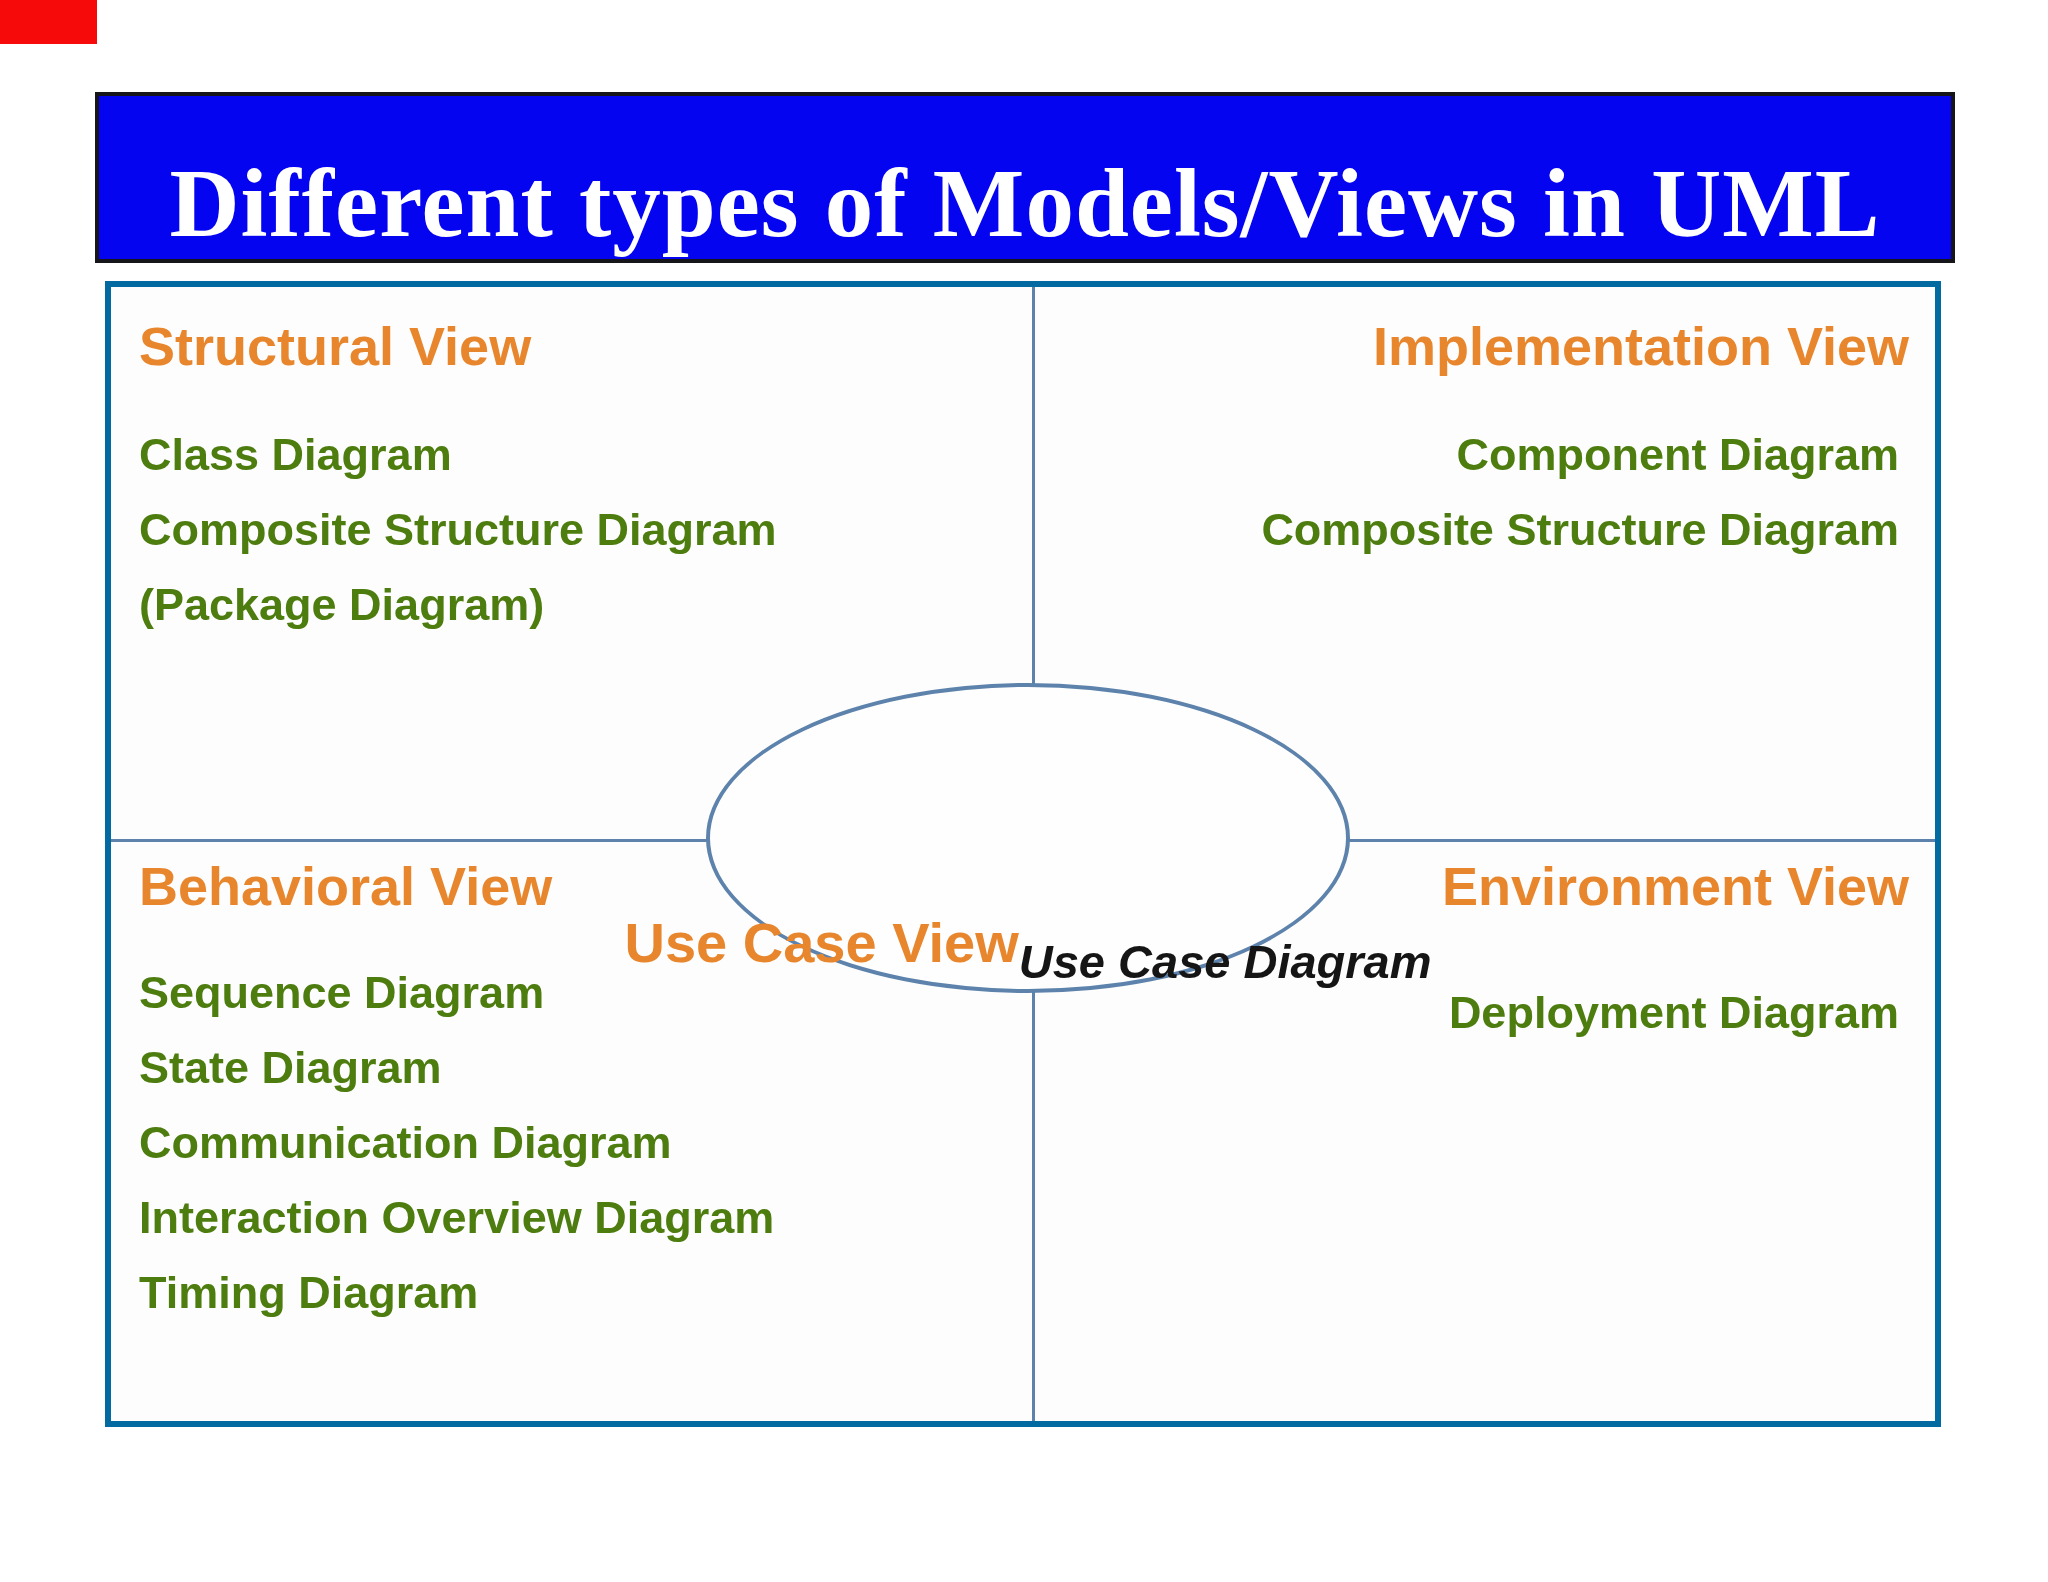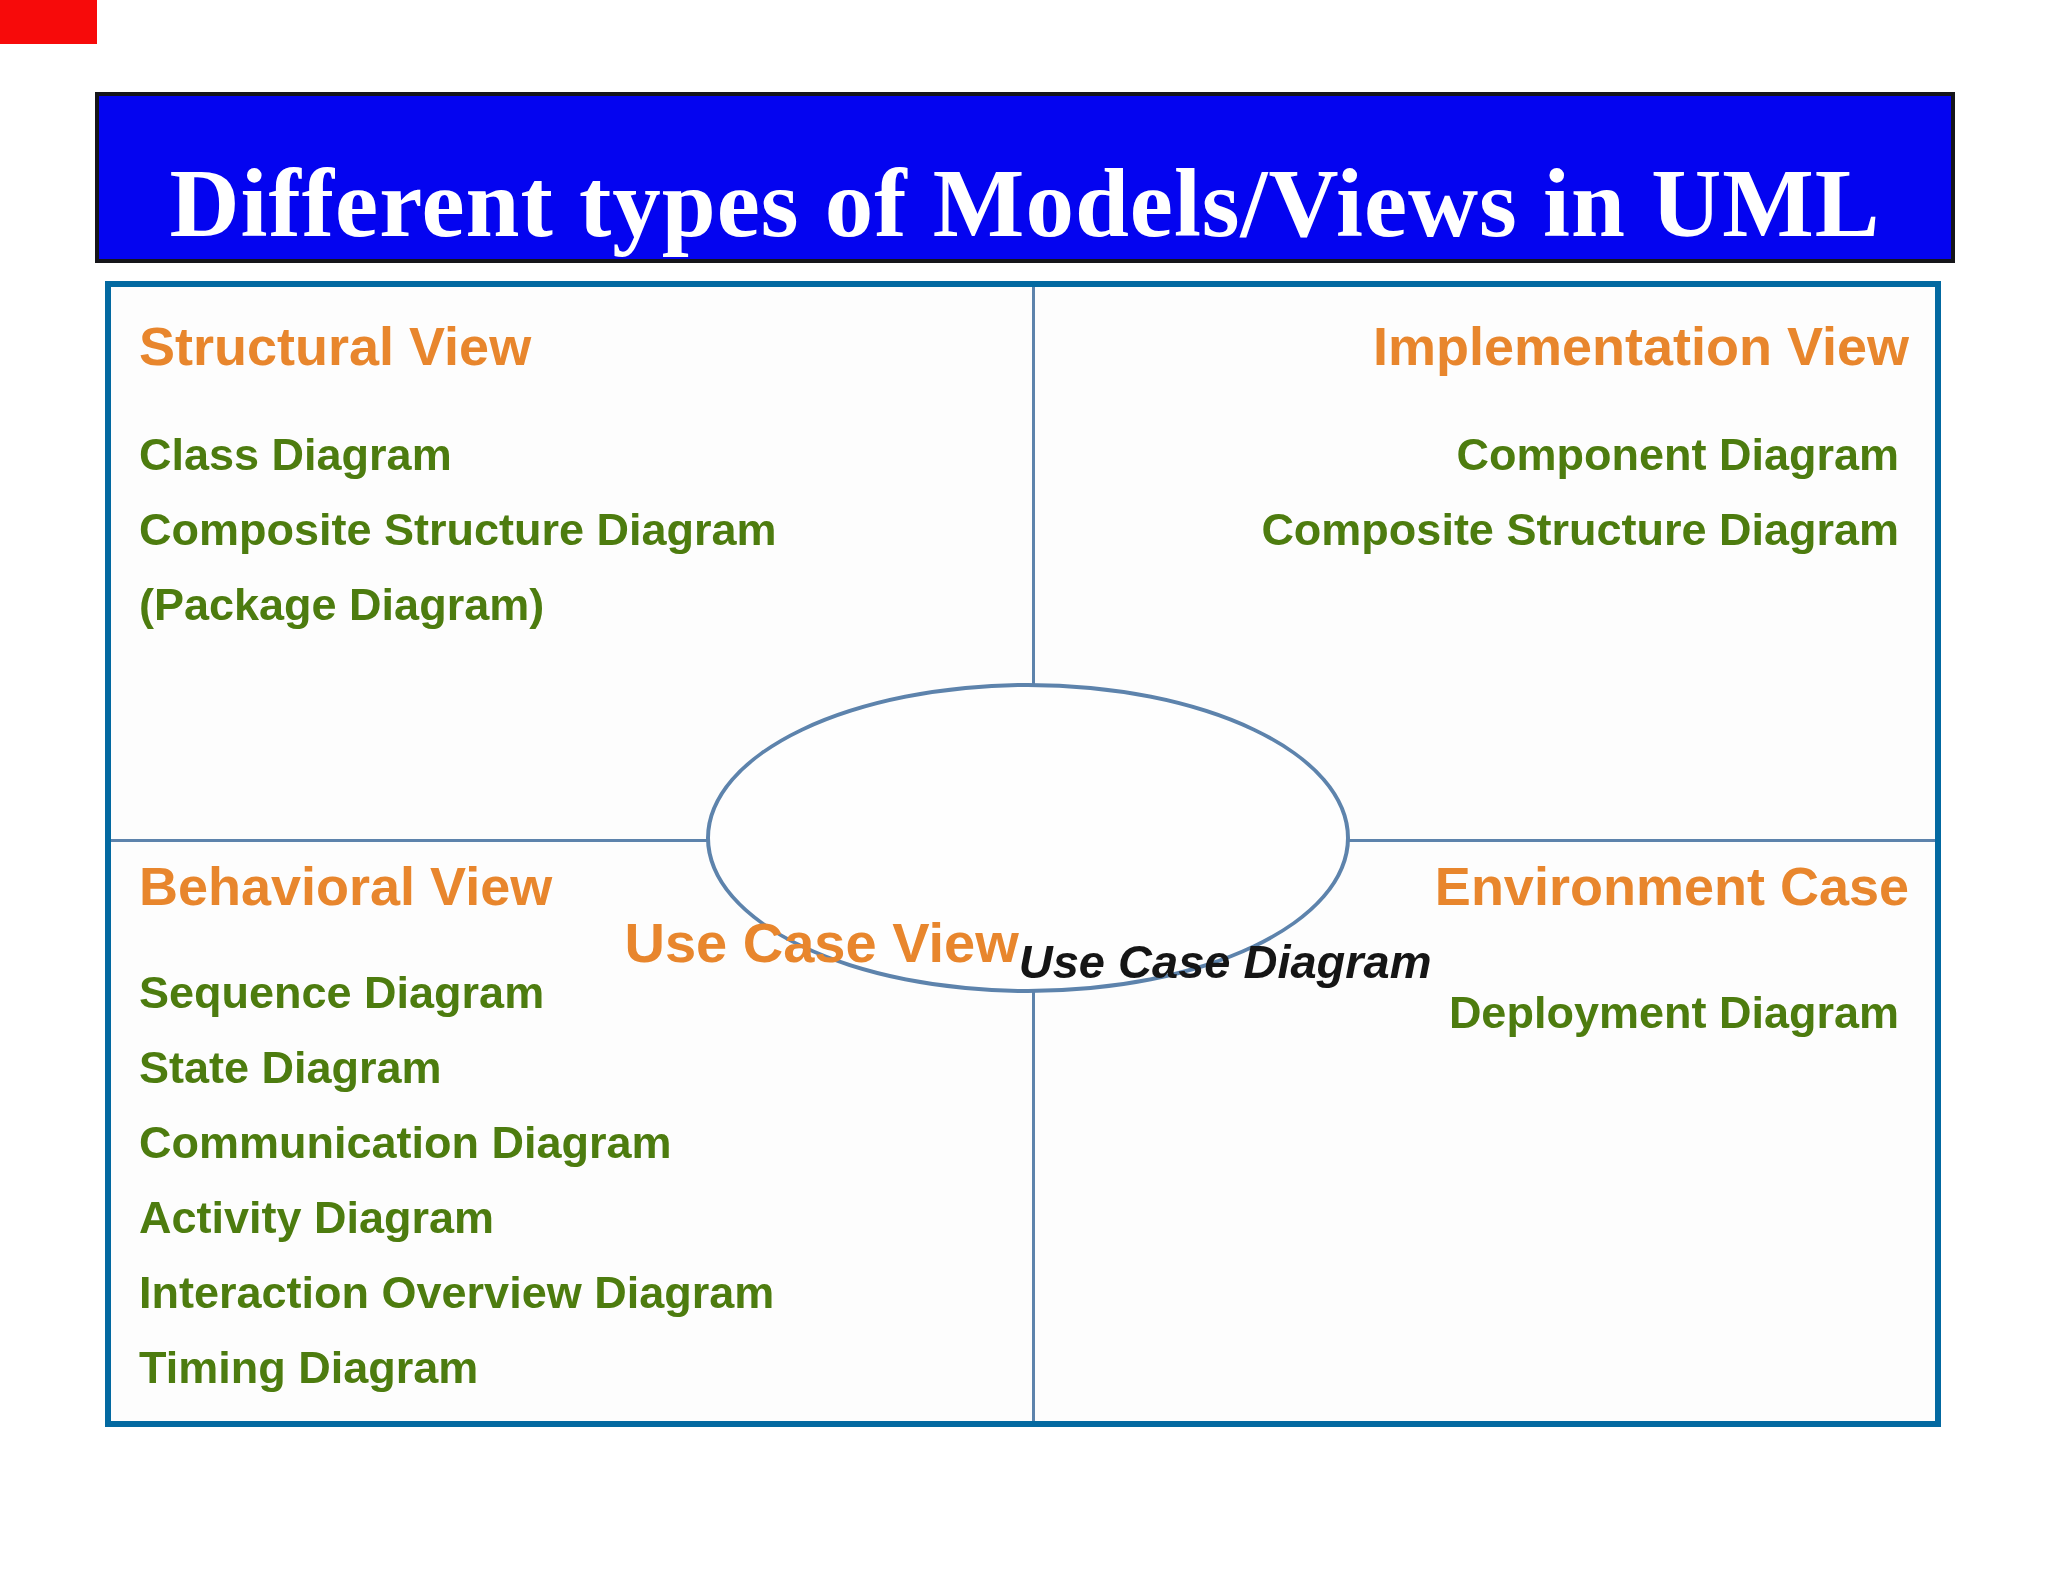--- a/index.html
+++ b/index.html
@@ -150,26 +150,25 @@
     <ul class="q-list l-implementation align-right">
       <li>Component Diagram</li>
       <li>Composite Structure Diagram</li>
     </ul>
 
     <div class="q-heading h-behavioral">Behavioral View</div>
     <ul class="q-list l-behavioral">
       <li>Sequence Diagram</li>
       <li>State Diagram</li>
       <li>Communication Diagram</li>
-      <li>Activity Diagram</li>
       <li>Interaction Overview Diagram</li>
       <li>Timing Diagram</li>
     </ul>
 
-    <div class="q-heading h-environment align-right">Environment Case</div>
+    <div class="q-heading h-environment align-right">Environment View</div>
     <ul class="q-list l-environment align-right">
       <li>Deployment Diagram</li>
     </ul>
   </div>
 
   <div class="ellipse">
     <div class="ellipse-title">Use Case View</div>
     <div class="ellipse-subtitle">Use Case Diagram</div>
   </div>
 

